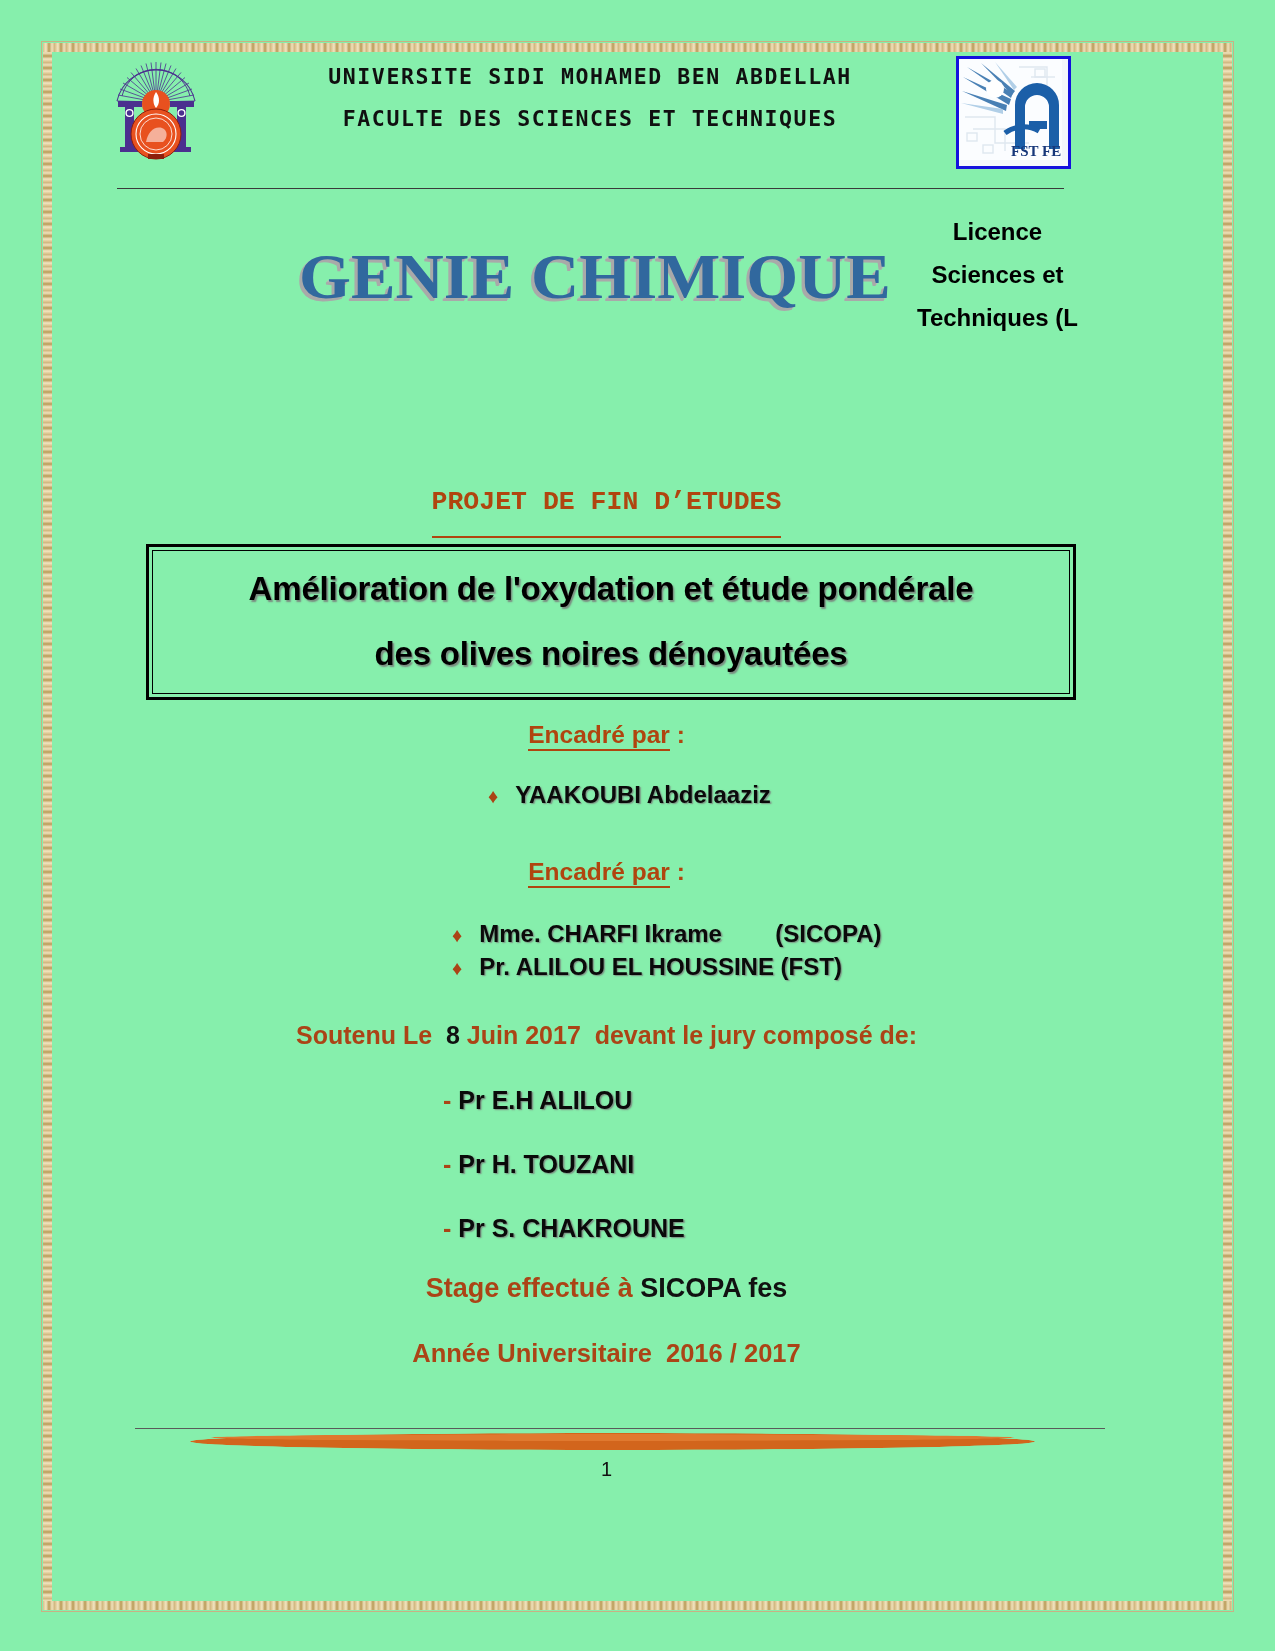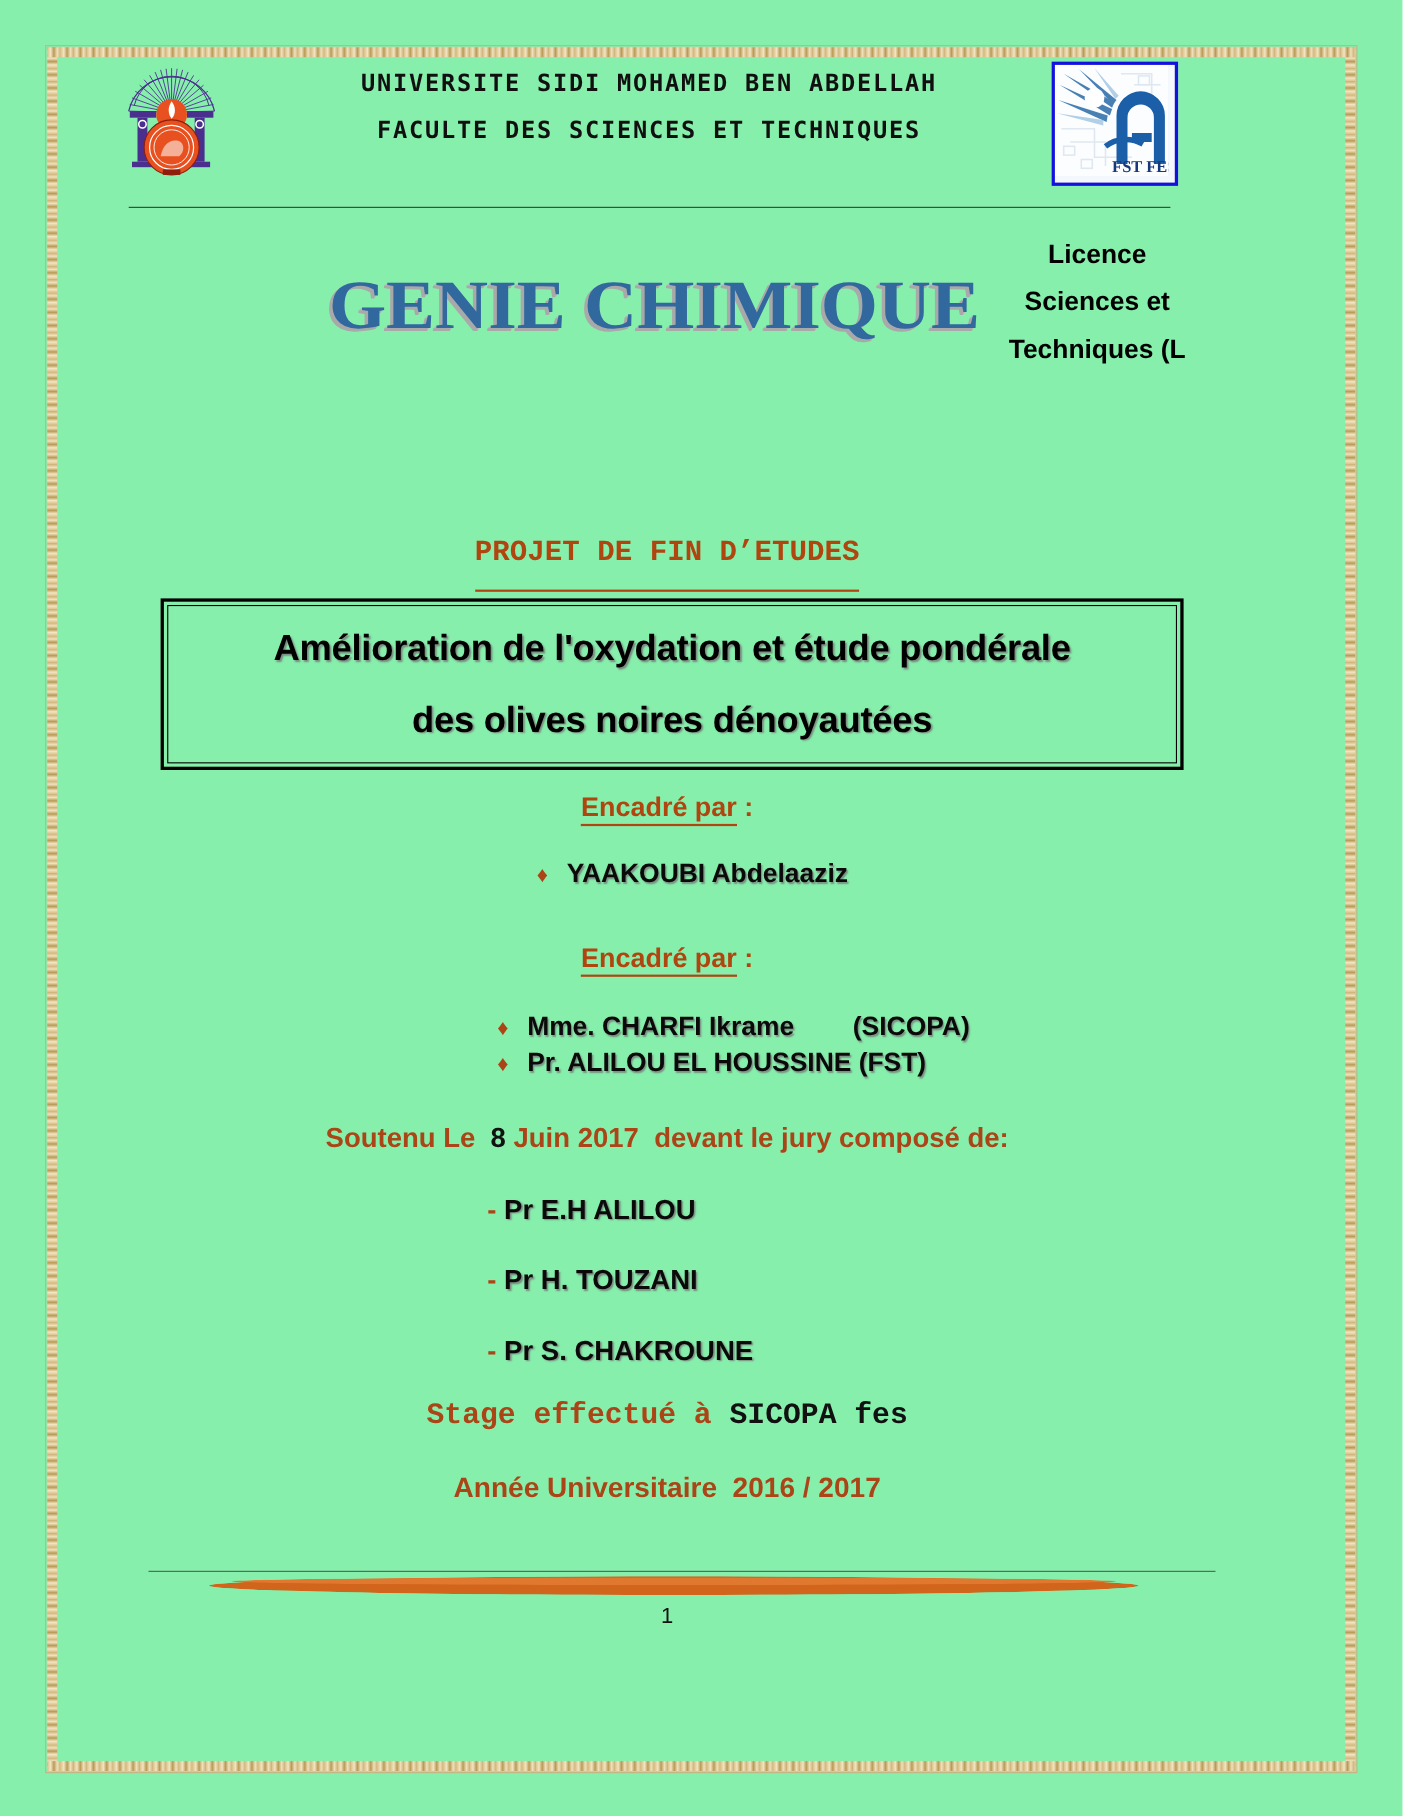--- a/index.html
+++ b/index.html
@@ -274,21 +274,21 @@
   .jury2 { top: 1102px; }
   .jury3 { top: 1166px; }
 
   
   .stage-line {
     position: absolute;
     left: 0;
     top: 1225px;
     width: 1093px;
     text-align: center;
-    font-family: Liberation Mono, monospace;
+    font-family: Liberation Sans, sans-serif;
     font-weight: bold;
     font-size: 27px;
     color: #ab4416;
     white-space: pre;
   }
   .stage-line .blk { color: #111111; }
 
   .annee-line {
     position: absolute;
     left: 0;

